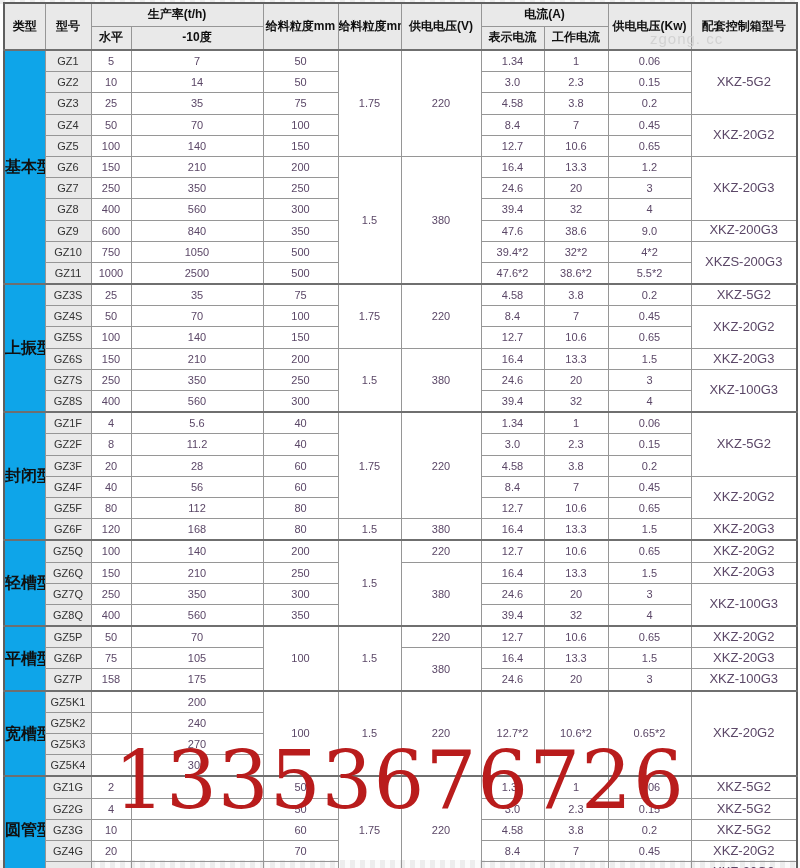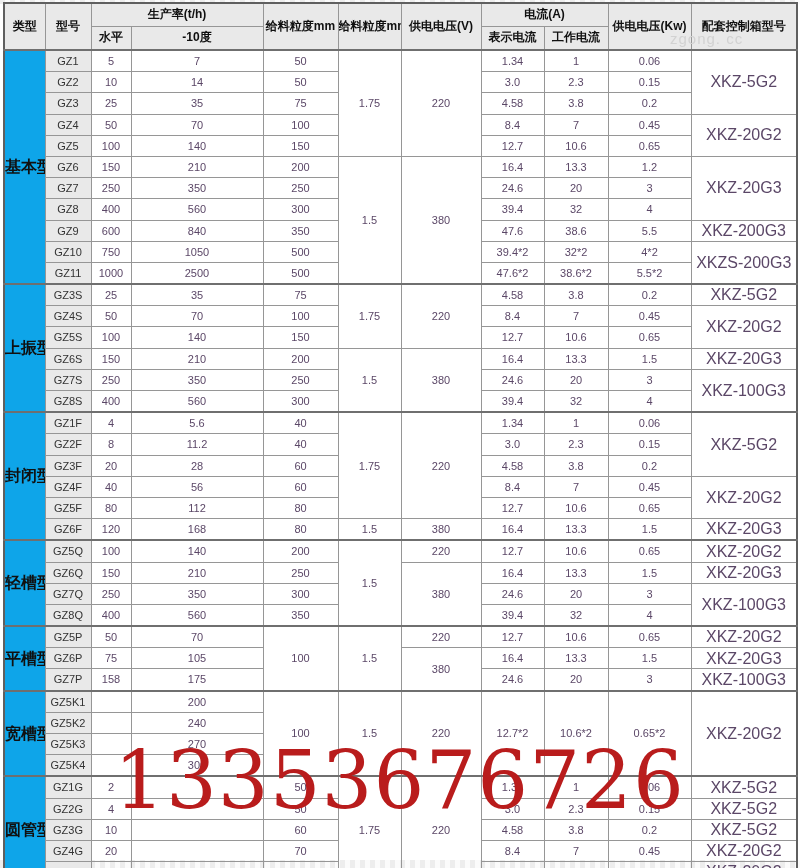--- a/index.html
+++ b/index.html
@@ -24,34 +24,33 @@
     padding:0;height:20.2px;overflow:hidden;white-space:nowrap;
     font-size:11px;color:#3a3a3a;line-height:1.1;
   }
   thead td{
     background:#e9e9e9;font-weight:bold;font-size:12px;color:#101010;
     height:22px;
   }
   td.ty{background:#0ea5e9;font-weight:bold;font-size:16px;color:#101010;}
   td.md{background:#e9e9e9;color:#333333;font-size:11px;}
   td.nm{color:#5b4767;}
-  td.bx{color:#5b4767;font-size:16px;}
+  td.bx{color:#5b4767;font-size:13px;}
   td.em{}
   tr.grp td{border-top:2px solid #6f6f6f;}
   .phone-mark{
     position:absolute;left:114px;top:741px;z-index:6;
     font-family:"DejaVu Serif","Liberation Serif",serif;
     font-size:80px;line-height:1;color:#b91c1c;letter-spacing:1px;
     pointer-events:none;
   }
   .site-mark{
     position:absolute;left:650px;top:30px;z-index:6;
     font-size:15px;color:#d2d2d2;letter-spacing:1px;
     pointer-events:none;
-    margin-left:20px;
   }
 </style>
 </head>
 <body>
 
 <div class="edge-stripe top"></div>
 <div class="edge-stripe bottom"></div>
 
 <table class="spec">
   <colgroup>
@@ -167,21 +166,21 @@
         <td class="nm">32</td>
         <td class="nm">4</td>
       </tr>
       <tr>
         <td class="md">GZ9</td>
         <td class="nm">600</td>
         <td class="nm">840</td>
         <td class="nm">350</td>
         <td class="nm">47.6</td>
         <td class="nm">38.6</td>
-        <td class="nm">5.5</td>
+        <td class="nm">9.0</td>
         <td class="bx">XKZ-200G3</td>
       </tr>
       <tr>
         <td class="md">GZ10</td>
         <td class="nm">750</td>
         <td class="nm">1050</td>
         <td class="nm">500</td>
         <td class="nm">39.4*2</td>
         <td class="nm">32*2</td>
         <td class="nm">4*2</td>

